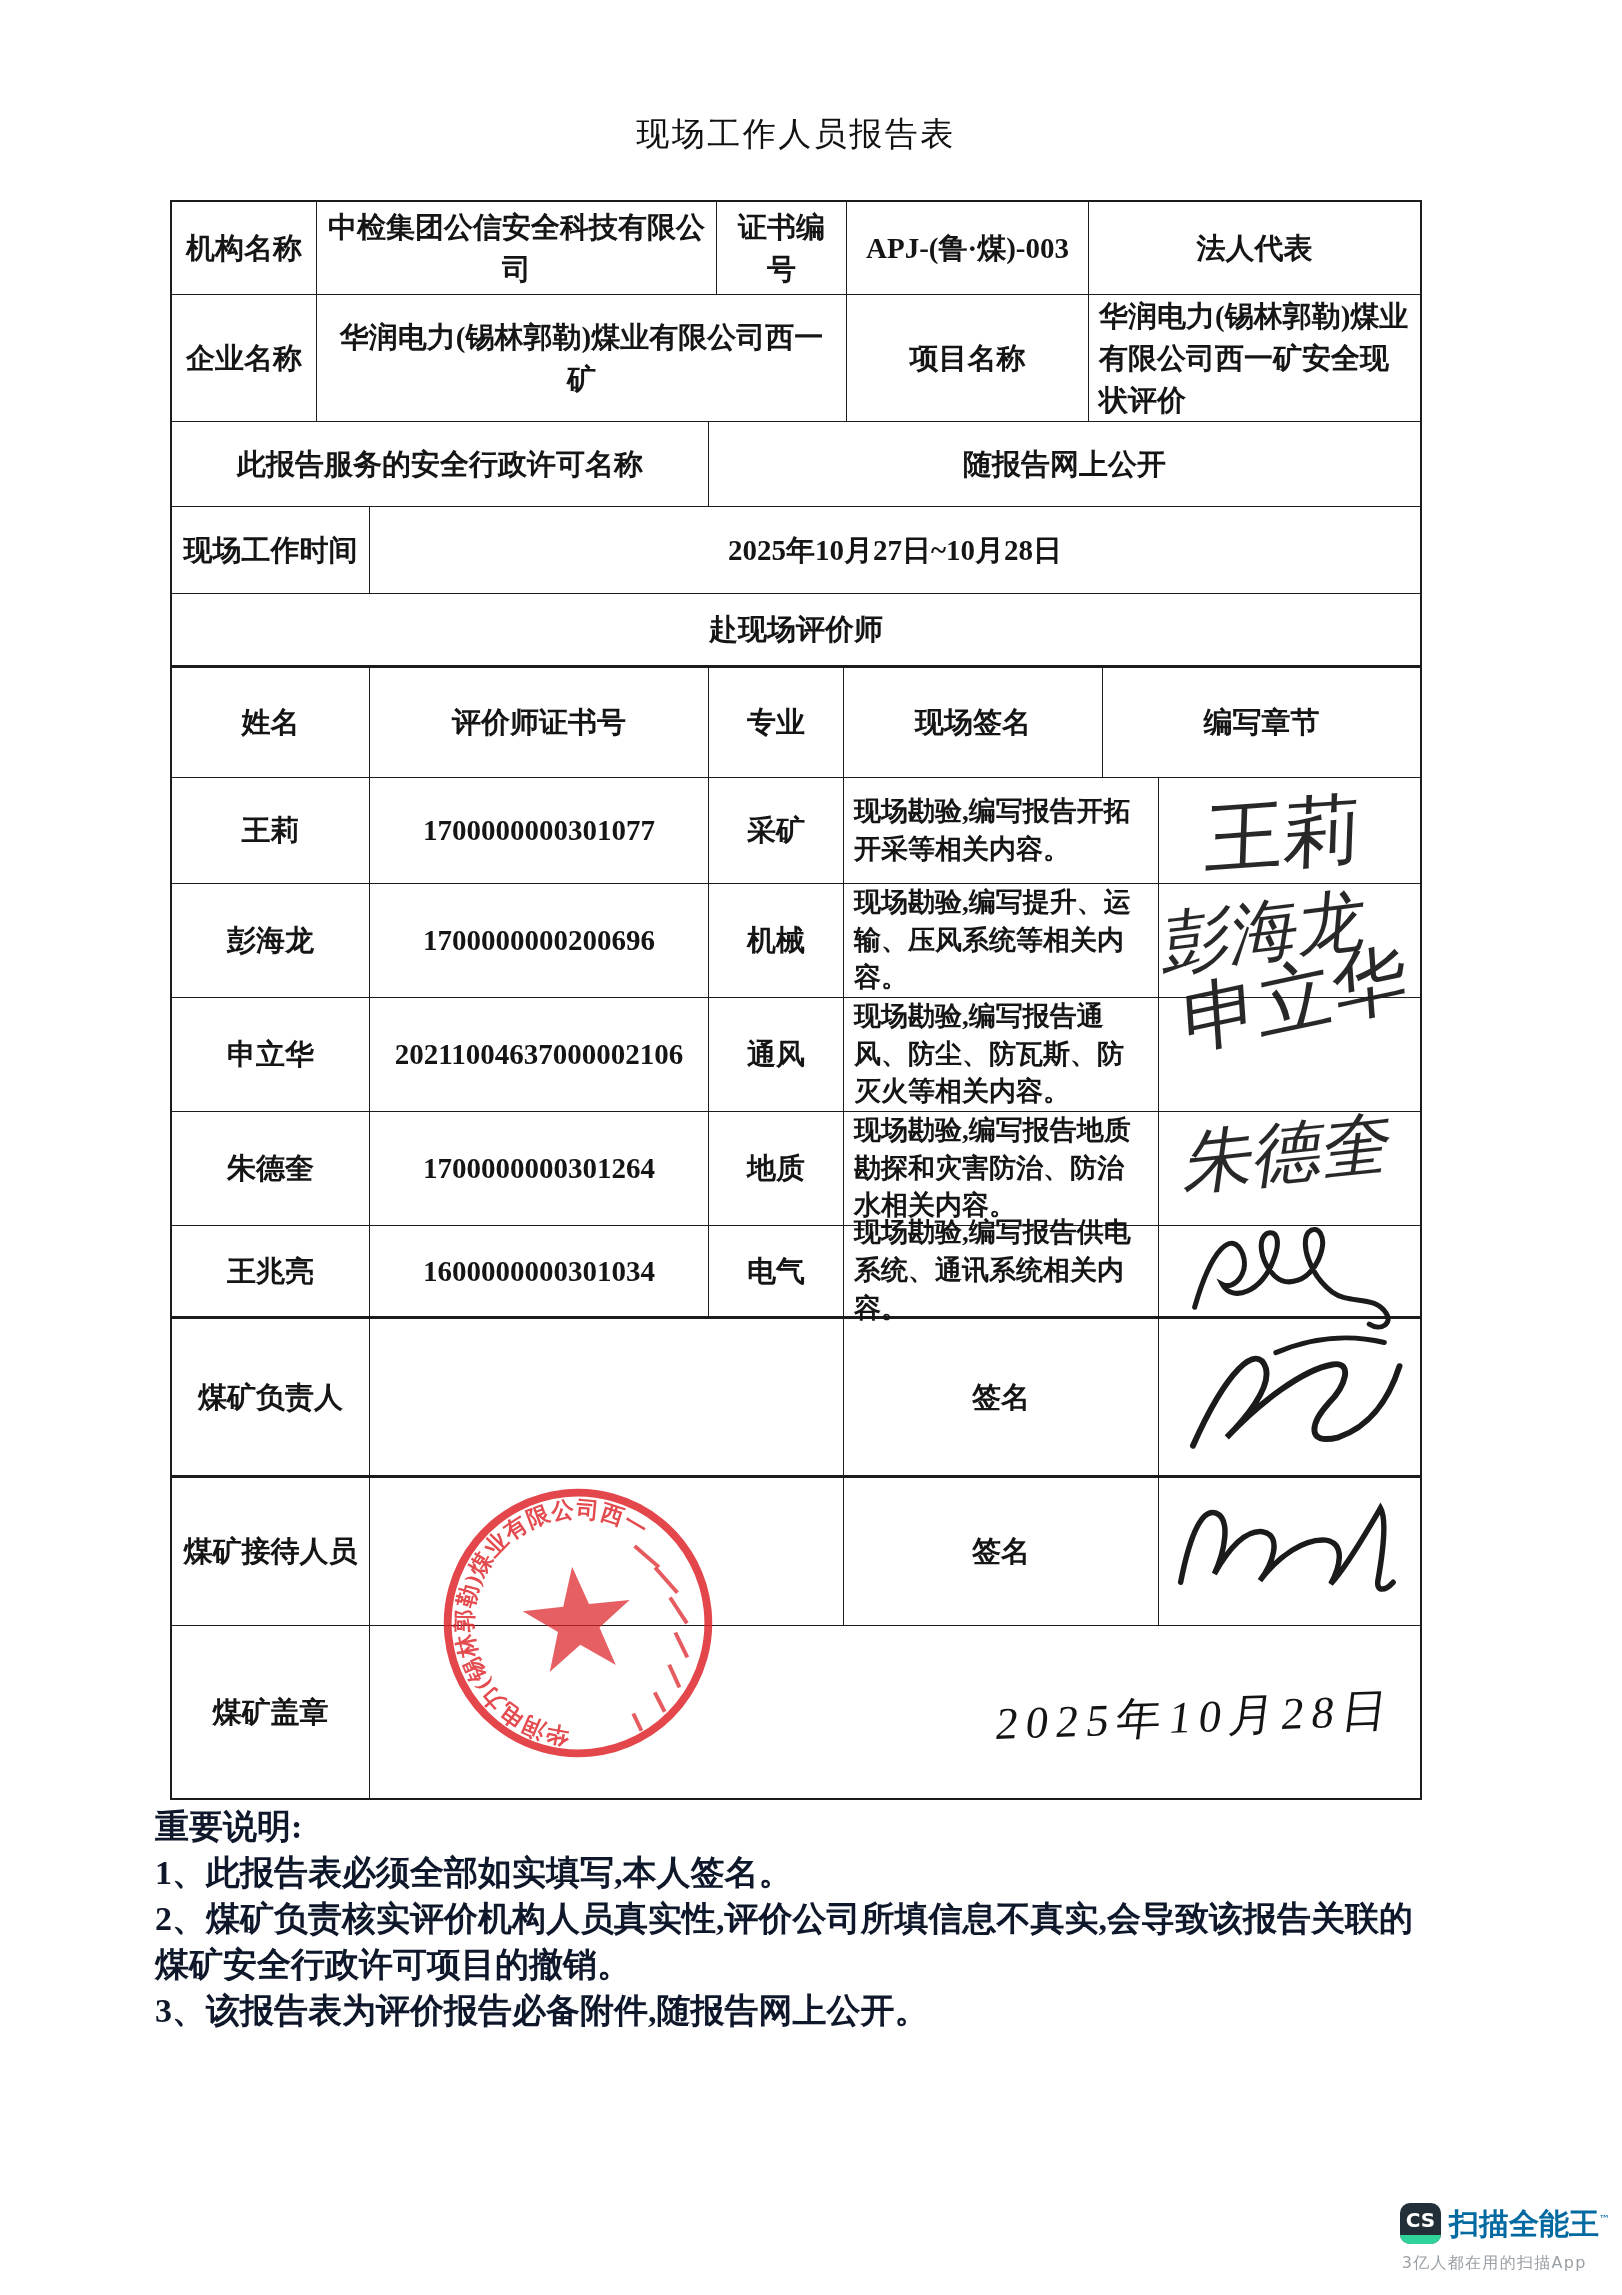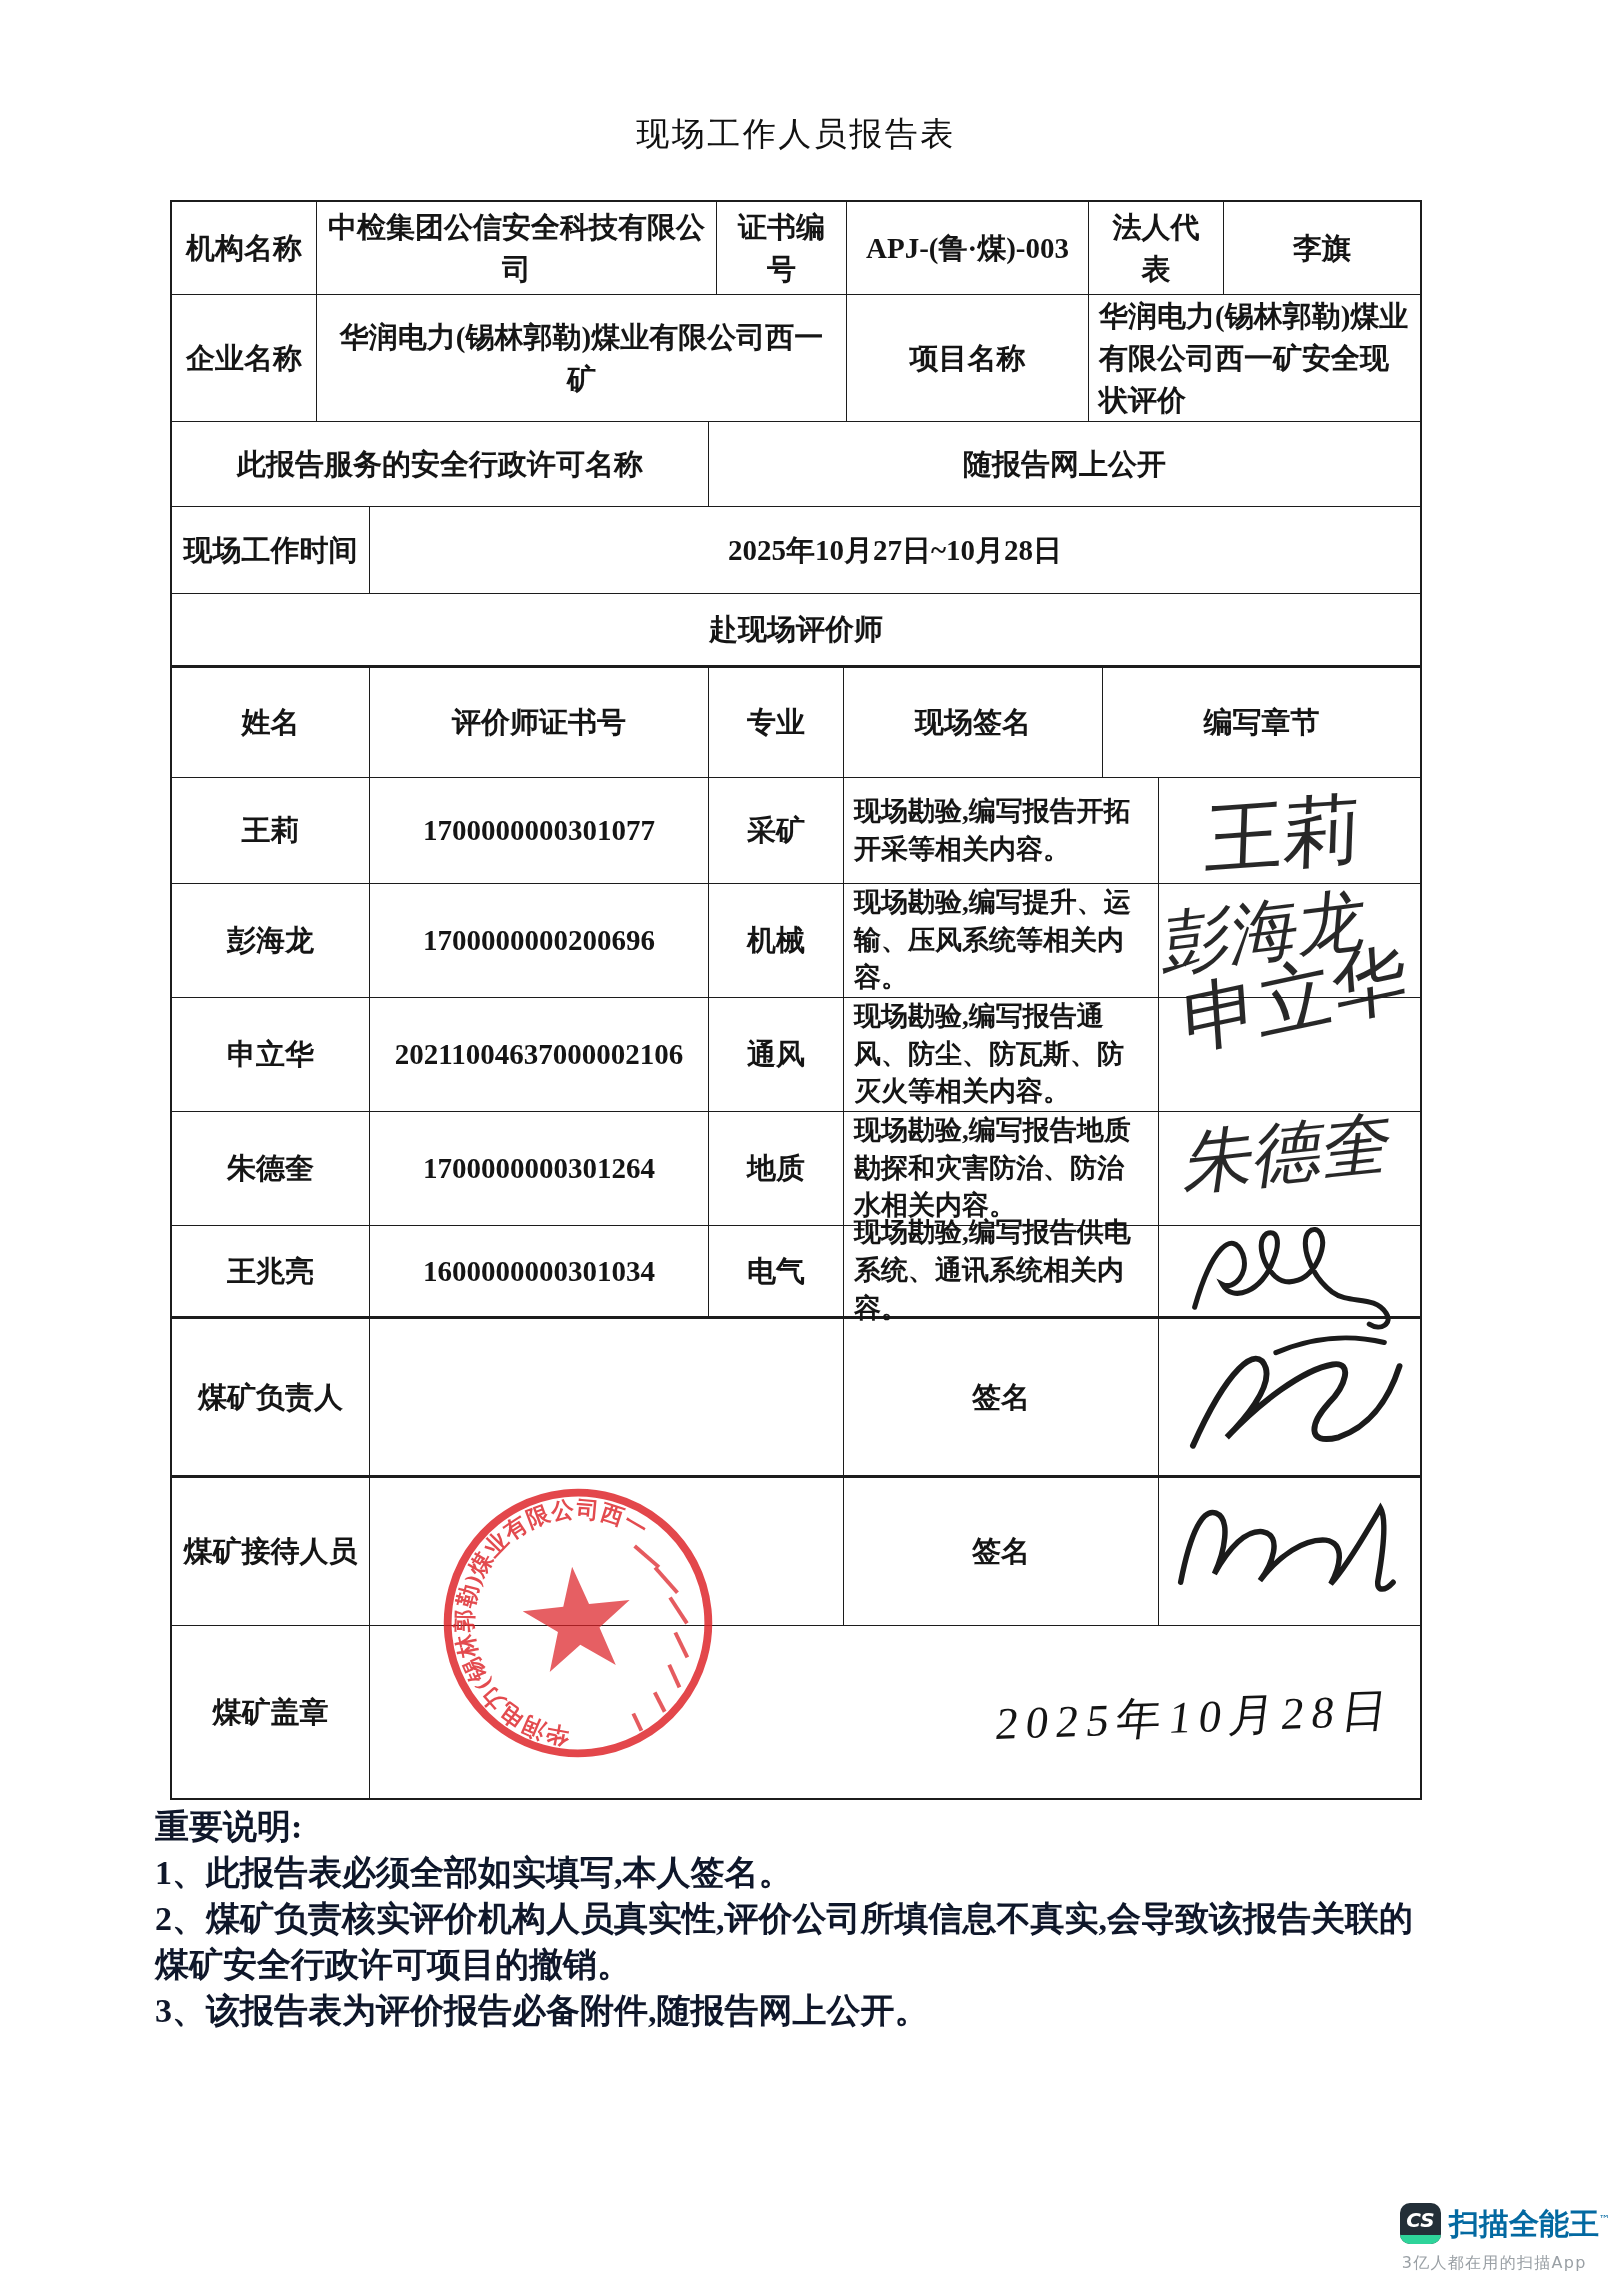--- a/index.html
+++ b/index.html
@@ -38,21 +38,21 @@
   }
   .stamp-svg{position:absolute;left:421px;top:1466px;transform:rotate(-6deg);opacity:.92;}
   .notes{
     position:absolute;left:155px;top:1804px;width:1275px;
     font-size:34px;line-height:46px;color:#0f172a;font-weight:600;
   }
   .notes p{margin:0;}
   .footer-logo{position:absolute;left:1400px;top:2201px;width:203px;}
   .cs-icon{
     position:absolute;left:0;top:1.7px;width:41px;height:41px;border-radius:10px;
-    background:#232f38;overflow:hidden;font-style:italic;
+    background:#232f38;overflow:hidden;
   }
   .cs-icon .cs-txt{
     position:absolute;left:0;top:0;width:41px;height:34px;display:flex;align-items:center;justify-content:center;
     color:#ffffff;font-family:"DejaVu Sans",sans-serif;font-weight:700;font-size:20px;letter-spacing:0;
   }
   .cs-icon .cs-green{position:absolute;left:0;bottom:0;width:41px;height:8.5px;background:#2ed49a;}
   .cs-name{
     position:absolute;left:49px;top:3.4px;font-family:"DejaVu Sans",sans-serif;
     font-size:30px;font-weight:700;color:#0369a1;white-space:nowrap;
   }
@@ -70,21 +70,20 @@
   <h1 class="doc-title">现场工作人员报告表</h1>
 
   <div class="doc-table">
 
     <div class="trow" style="height:93px">
       <div class="cell" style="width:145px">机构名称</div>
       <div class="cell" style="width:400px">中检集团公信安全科技有限公司</div>
       <div class="cell" style="width:130px">证书编号</div>
       <div class="cell" style="width:242px">APJ-(鲁·煤)-003</div>
       <div class="cell" style="width:135px">法人代表</div>
-      <div class="cell" style="width:195px">李旗</div>
     </div>
 
     <div class="trow" style="height:127px">
       <div class="cell" style="width:145px">企业名称</div>
       <div class="cell" style="width:530px">华润电力(锡林郭勒)煤业有限公司西一矿</div>
       <div class="cell" style="width:242px">项目名称</div>
       <div class="cell left" style="width:330px">华润电力(锡林郭勒)煤业有限公司西一矿安全现状评价</div>
     </div>
 
     <div class="trow" style="height:85px">

